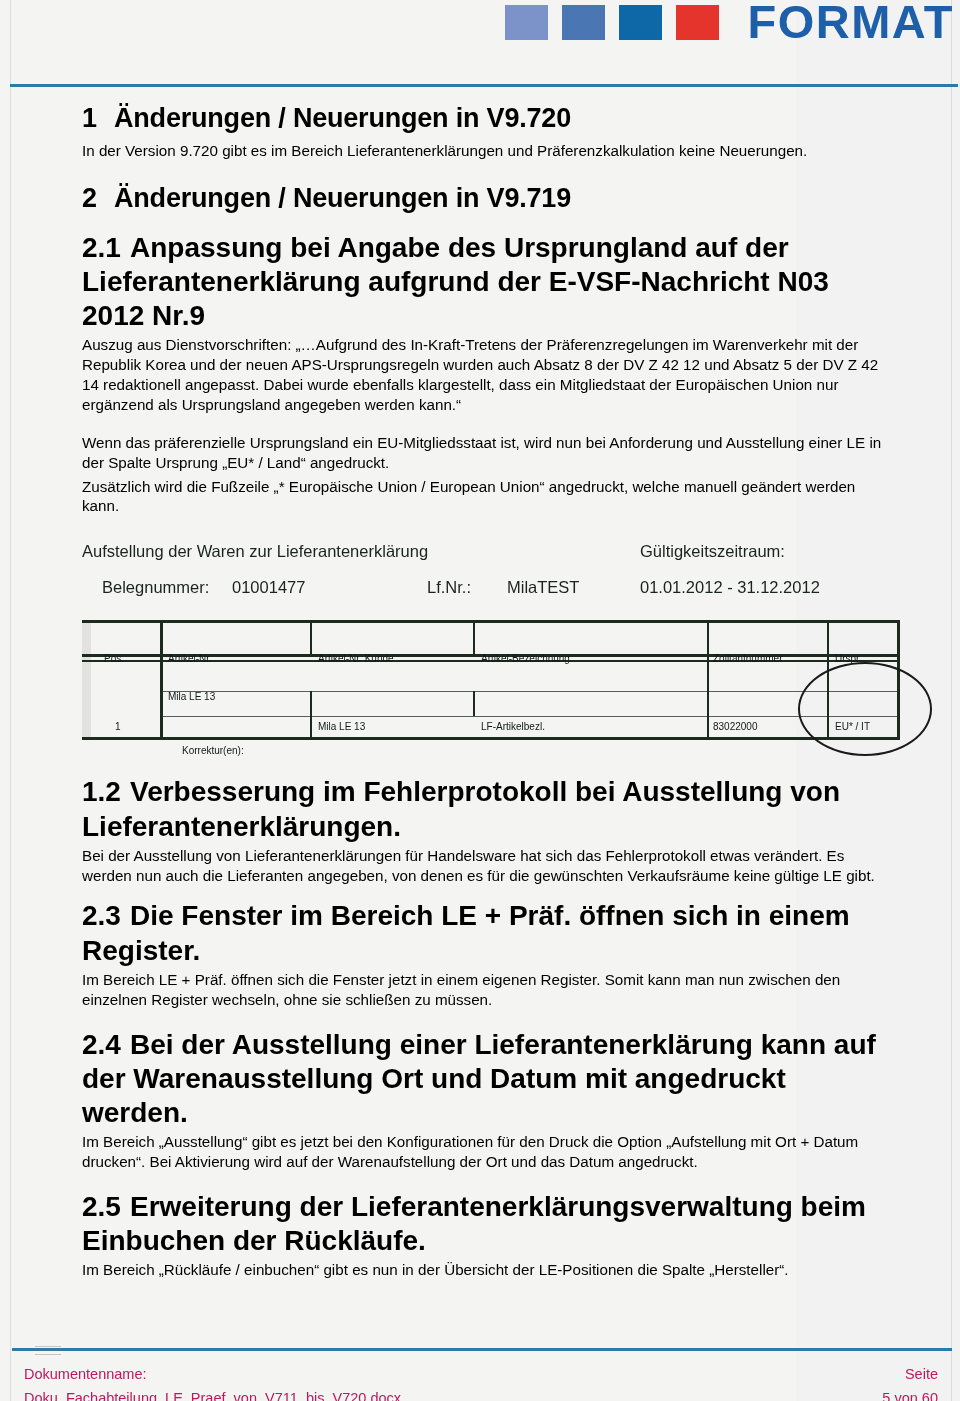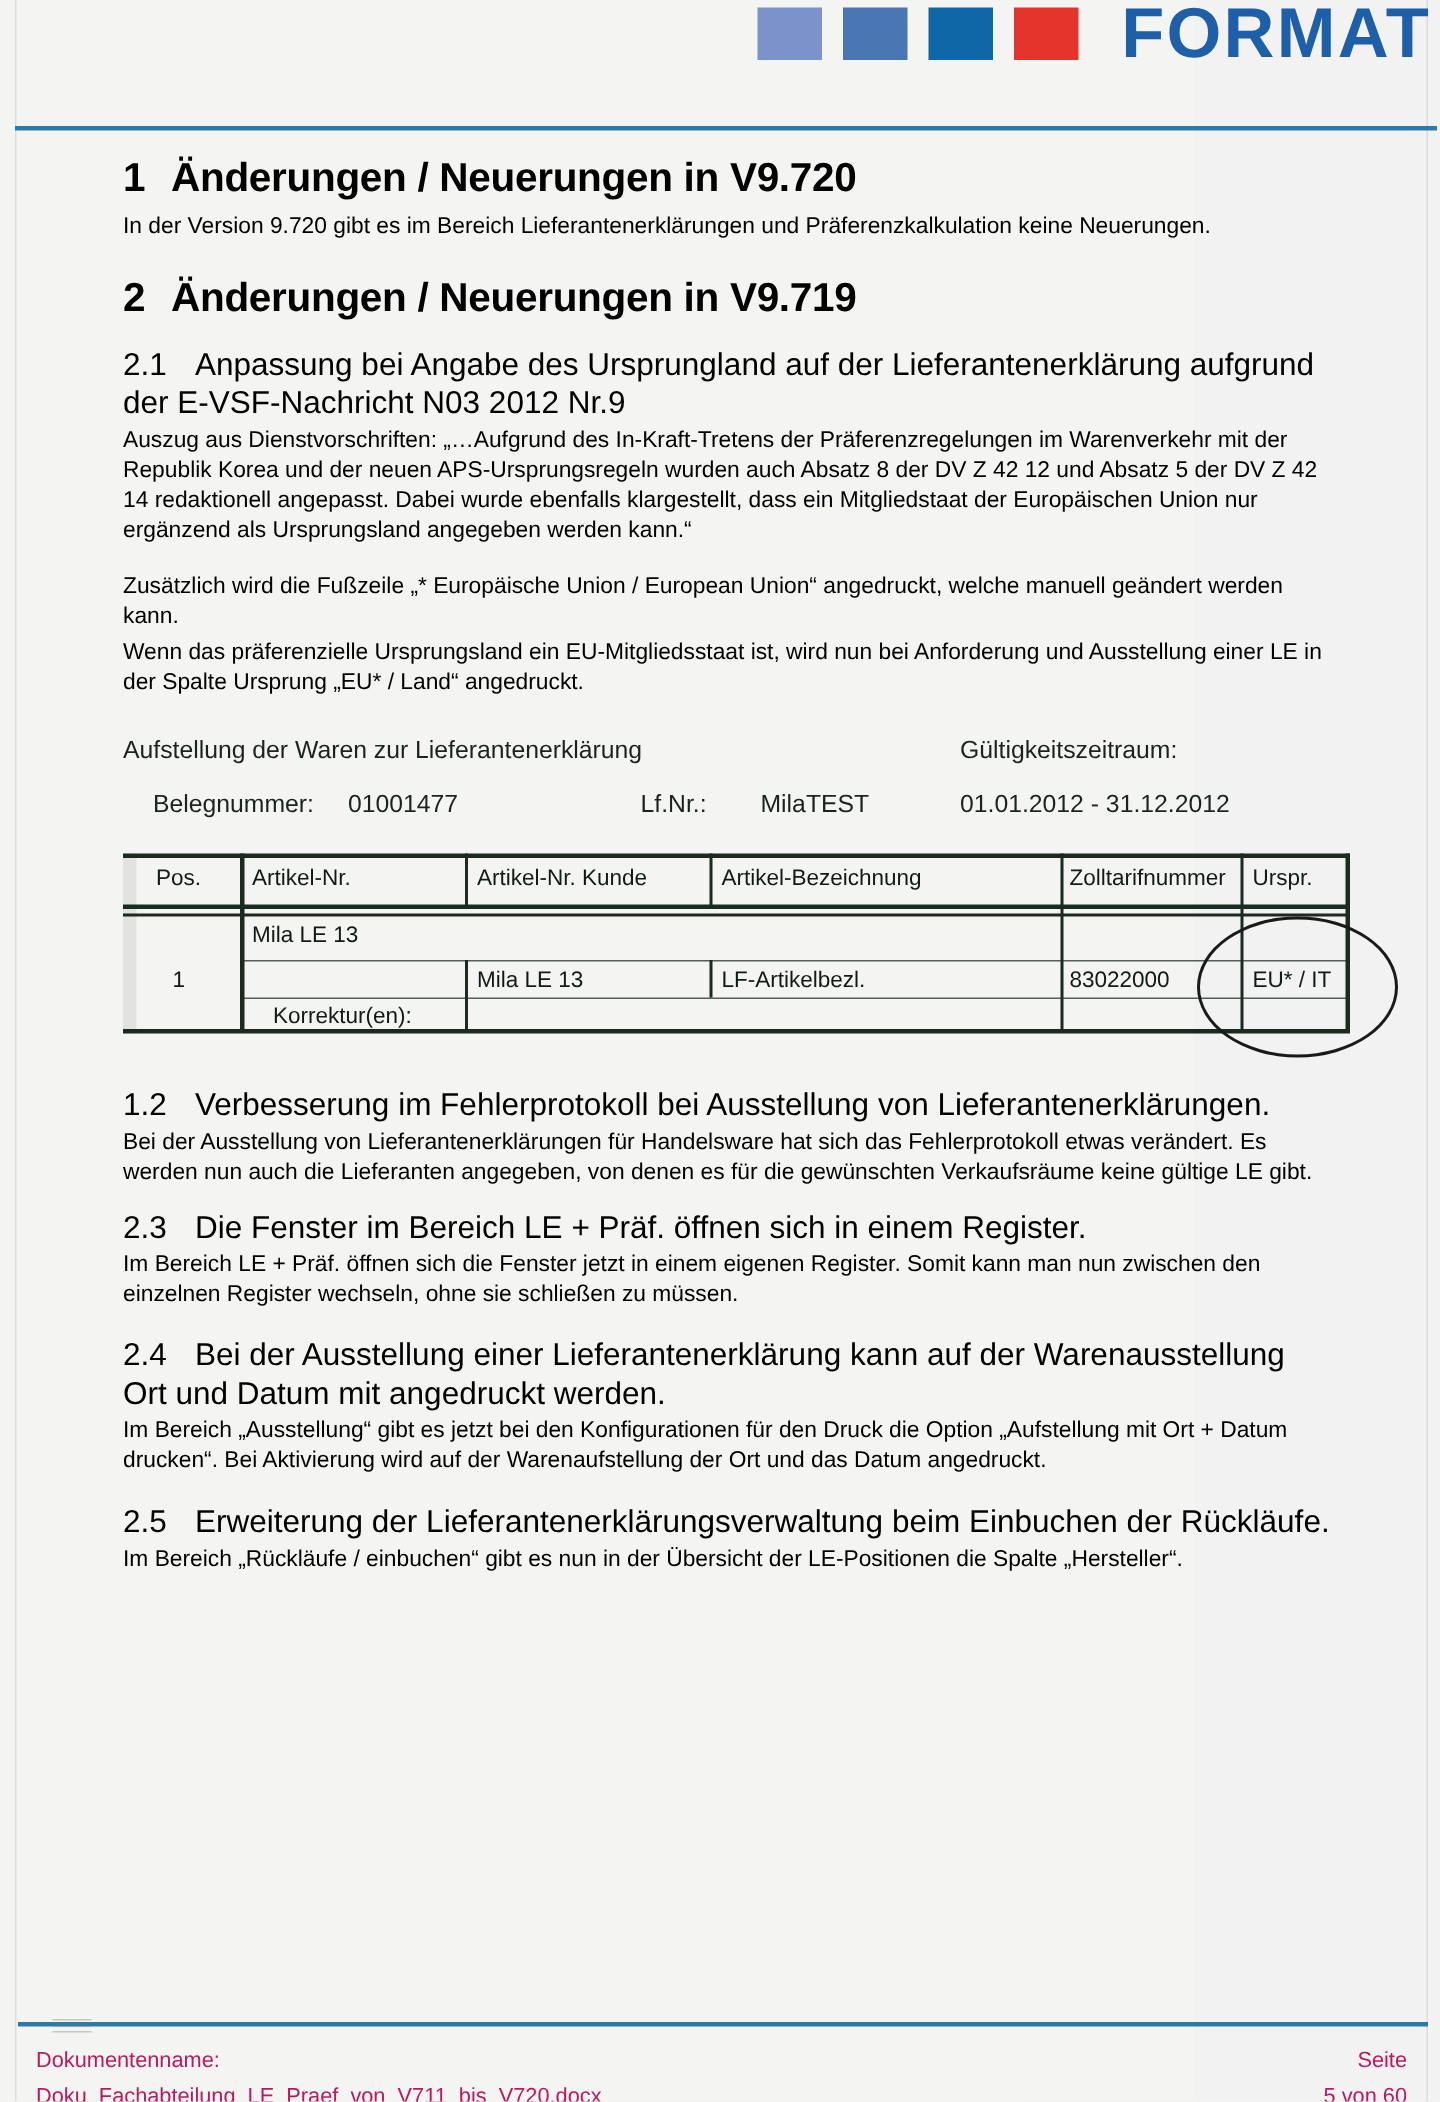--- a/index.html
+++ b/index.html
@@ -99,22 +99,22 @@
   h1.h-lvl1 {
     font-size: 27px;
     font-weight: bold;
     margin: 0 0 6px 0;
     line-height: 1.18;
     letter-spacing: -0.2px;
   }
   h1.h-lvl1 .num { display: inline-block; min-width: 32px; }
 
   h2.h-lvl2 {
-    font-size: 21px;
-    font-weight: normal;
+    font-size: 28px;
+    font-weight: bold;
     margin: 0 0 2px 0;
     line-height: 1.22;
   }
   h2.h-lvl2 .num { display: inline-block; min-width: 48px; }
 
   p.body-text {
     font-size: 15.2px;
     line-height: 1.31;
     margin: 0 0 4px 0;
     text-align: left;
@@ -147,23 +147,24 @@
   
   .wtable {
     position: absolute;
     left: 0;
     top: 82px;
     width: 818px;
     height: 120px;
   }
   .wt-cell {
     position: absolute;
-    font-size: 15px;
+    font-size: 10px;
     white-space: nowrap;
     color: #111a14;
+    margin-top: 25px;
   }
   .vline {
     position: absolute;
     background: #1b2b20;
     width: 2px;
   }
   .vline-thick { width: 3px; }
   .hline {
     position: absolute;
     background: #1b2b20;
@@ -256,22 +257,22 @@
     </h1>
 
     <div class="sp-10"></div>
 
     <h2 class="h-lvl2">
       <span class="num">2.1</span><span>Anpassung bei Angabe des Ursprungland auf der Lieferantenerklärung aufgrund der E-VSF-Nachricht N03 2012 Nr.9</span>
     </h2>
 
     <p class="body-text">Auszug aus Dienstvorschriften: „…Aufgrund des In-Kraft-Tretens der Präferenzregelungen im Warenverkehr mit der Republik Korea und der neuen APS-Ursprungsregeln wurden auch Absatz 8 der DV Z 42 12 und Absatz 5 der DV Z 42 14 redaktionell angepasst. Dabei wurde ebenfalls klargestellt, dass ein Mitgliedstaat der Europäischen Union nur ergänzend als Ursprungsland angegeben werden kann.“</p>
     <div class="sp-14"></div>
+    <p class="body-text">Wenn das präferenzielle Ursprungsland ein EU-Mitgliedsstaat ist, wird nun bei Anforderung und Ausstellung einer LE in der Spalte Ursprung „EU* / Land“ angedruckt.</p>
     <p class="body-text">Zusätzlich wird die Fußzeile „* Europäische Union / European Union“ angedruckt, welche manuell geändert werden kann.</p>
-    <p class="body-text">Wenn das präferenzielle Ursprungsland ein EU-Mitgliedsstaat ist, wird nun bei Anforderung und Ausstellung einer LE in der Spalte Ursprung „EU* / Land“ angedruckt.</p>
 
     <div class="shot">
 
       <div class="shot-line1 shot-l1a">Aufstellung der Waren zur Lieferantenerklärung</div>
       <div class="shot-line1 shot-l1b" style="left:558px;">Gültigkeitszeitraum:</div>
 
       <div class="shot-line2 shot-l2a">Belegnummer:</div>
       <div class="shot-line2" style="left:150px; top:40px;">01001477</div>
       <div class="shot-line2 shot-l2b">Lf.Nr.:</div>
       <div class="shot-line2" style="left:425px; top:40px;">MilaTEST</div>

